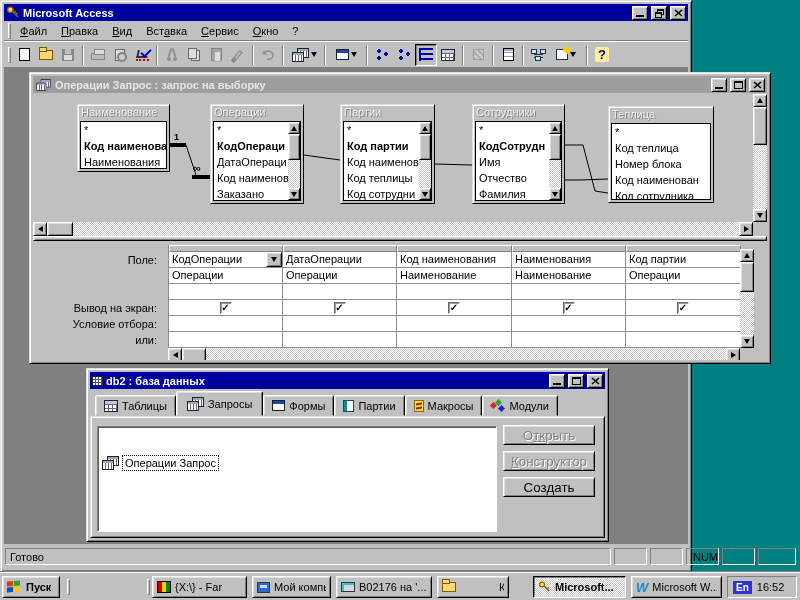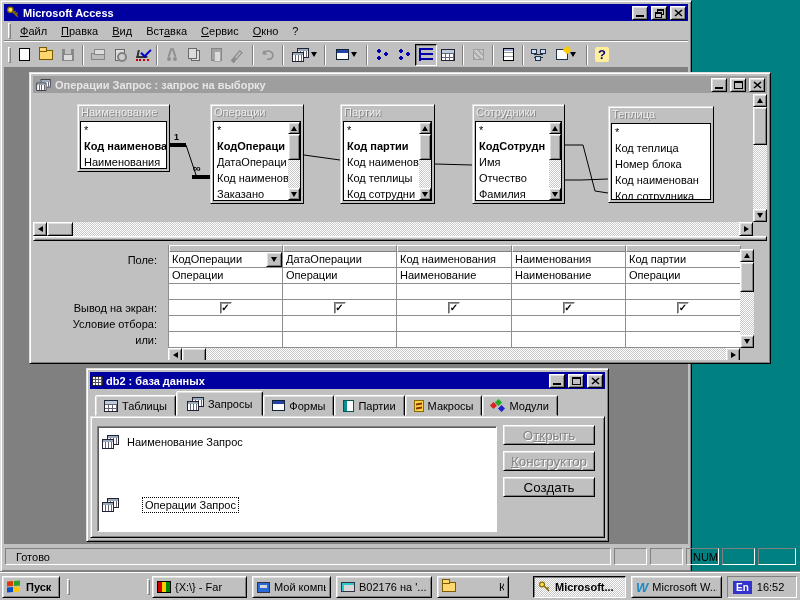--- a/index.html
+++ b/index.html
@@ -542,28 +542,21 @@
               <i style="left:5px;top:0;background:#2a2;"></i>
               <i style="left:8px;top:6px;background:#22c;"></i>
             </span>
             <span>Модули</span>
           </span>
       </div>
 
       <div class="abs win" style="left:3px;top:47px;right:3px;bottom:3px;z-index:2;">
 
         <div class="abs field" style="left:6px;top:9px;width:400px;height:106px;overflow:hidden;">
-          <div class="abs" style="left:4px;top:4px;right:4px;height:21px;display:flex;align-items:center;gap:8px;">
-            <span class="ic i-q">
-                <span class="b1"></span>
-                <span class="b2"></span>
-              </span>
-            <span>Наименование Запрос</span>
-          </div>
-          <div class="abs" style="left:4px;top:25px;right:12px;height:21px;display:flex;align-items:center;gap:24px;margin-top:42px;">
+          <div class="abs" style="left:4px;top:25px;right:12px;height:21px;display:flex;align-items:center;gap:4px;">
             <span class="ic i-q">
                 <span class="b1"></span>
                 <span class="b2"></span>
               </span>
             <span style="outline:1px dotted #000;padding:1px 2px;">Операции Запрос</span>
           </div>
         </div>
 
         <button class="abs btn pbtn off" style="left:412px;top:8px;width:92px;height:20px;">
           <span>О</span>
@@ -578,21 +571,21 @@
         <button class="abs btn pbtn" style="left:412px;top:60px;width:92px;height:20px;">
           <span>Соз</span>
             <span class="u">д</span>
             <span>ать</span>
         </button>
       </div>
     </div>
   </div>
 
   <div class="abs" style="left:3px;right:3px;bottom:3px;height:23px;background:#c0c0c0;">
-    <div class="statuspanel sunk" style="left:1px;width:606px;padding-left:10px;">Готово</div>
+    <div class="statuspanel sunk" style="left:1px;width:606px;padding-left:4px;">Готово</div>
     <div class="statuspanel sunk" style="left:610px;width:33px;"></div>
     <div class="statuspanel sunk" style="left:646px;width:33px;"></div>
     <div class="statuspanel sunk" style="left:682px;width:33px;text-align:right;">NUM</div>
     <div class="statuspanel sunk" style="left:718px;width:33px;"></div>
     <div class="statuspanel sunk" style="left:754px;width:38px;"></div>
   </div>
 </div>
 
 <div class="abs" style="left:0;top:572px;width:800px;height:28px;background:#c0c0c0;border-top:1px solid #fff;box-shadow:0 -1px 0 #808080;">
   <button class="abs btn task" style="left:2px;top:3px;width:58px;font-weight:bold;">

